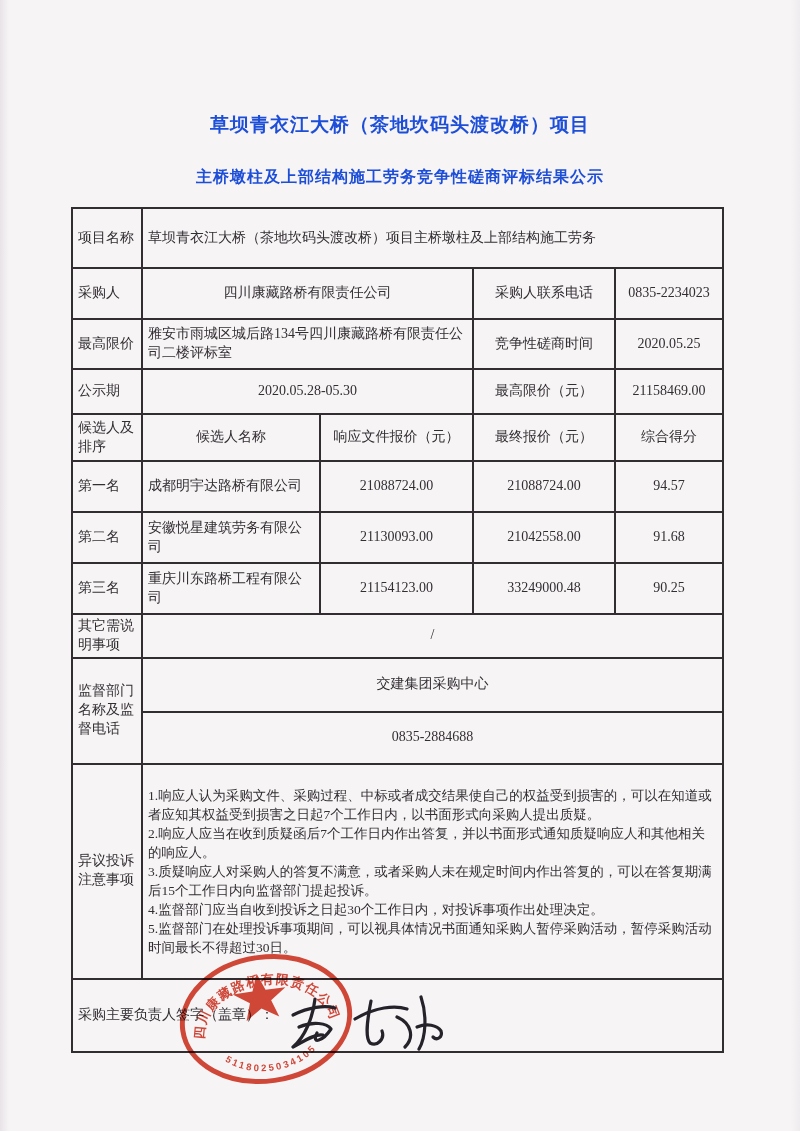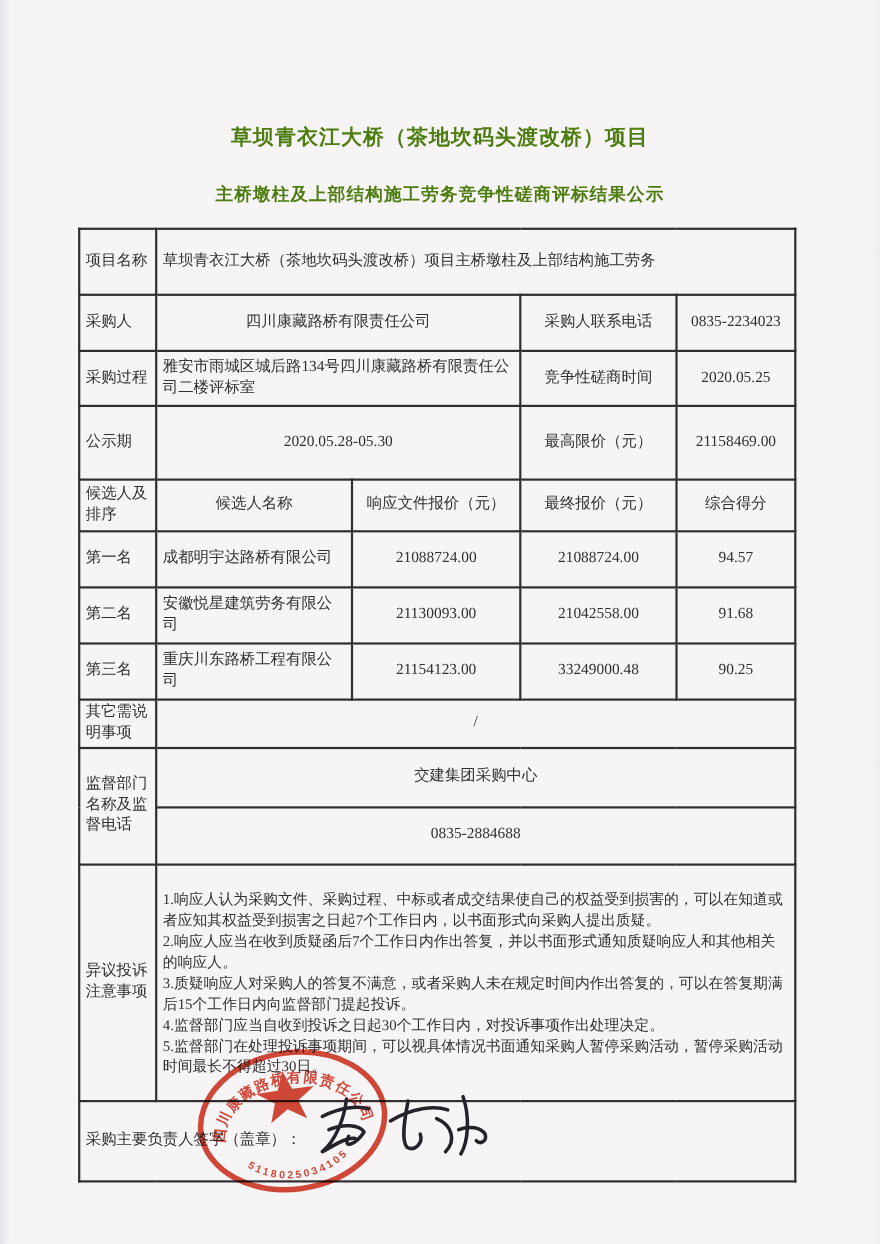--- a/index.html
+++ b/index.html
@@ -6,21 +6,21 @@
   body{
     width:800px;height:1131px;position:relative;overflow:hidden;
     background:linear-gradient(90deg,#e7e3e7 0,#f7f4f6 9px,#f7f4f6 791px,#efecef 100%);
     font-family:"Liberation Serif","DejaVu Serif",serif;
     color:#322e32;
   }
   .page{position:absolute;inset:0;}
   .title{
     position:absolute;left:0;width:800px;text-align:center;
     font-family:"Liberation Sans","DejaVu Sans",sans-serif;
-    font-weight:700;color:#4d7c0f;letter-spacing:1px;
+    font-weight:700;color:#1d4ed8;letter-spacing:1px;
   }
   .title1{top:112px;font-size:19px;}
   .title2{top:167px;font-size:16px;}
   table.doc{
     position:absolute;left:71px;top:207px;width:651px;
     border-collapse:collapse;table-layout:fixed;
   }
   table.doc td{
     border:2px solid #312d31;
     font-size:14px;line-height:1.35;
@@ -62,26 +62,26 @@
       <td class="lab">项目名称</td>
       <td class="lft" colspan="4">草坝青衣江大桥（茶地坎码头渡改桥）项目主桥墩柱及上部结构施工劳务</td>
     </tr>
     <tr style="height:51px">
       <td class="lab">采购人</td>
       <td class="ctr" colspan="2">四川康藏路桥有限责任公司</td>
       <td class="ctr">采购人联系电话</td>
       <td class="ctr">0835-2234023</td>
     </tr>
     <tr style="height:50px">
-      <td class="lab">采购过程</td>
+      <td class="lab">最高限价</td>
       <td class="lft" colspan="2">雅安市雨城区城后路134号四川康藏路桥有限责任公司二楼评标室</td>
       <td class="ctr">竞争性磋商时间</td>
       <td class="ctr">2020.05.25</td>
     </tr>
-    <tr style="height:67px">
+    <tr style="height:45px">
       <td class="lab">公示期</td>
       <td class="ctr" colspan="2">2020.05.28-05.30</td>
       <td class="ctr">最高限价（元）</td>
       <td class="ctr">21158469.00</td>
     </tr>
     <tr style="height:47px">
       <td class="lab">候选人及排序</td>
       <td class="ctr">候选人名称</td>
       <td class="ctr">响应文件报价（元）</td>
       <td class="ctr">最终报价（元）</td>

